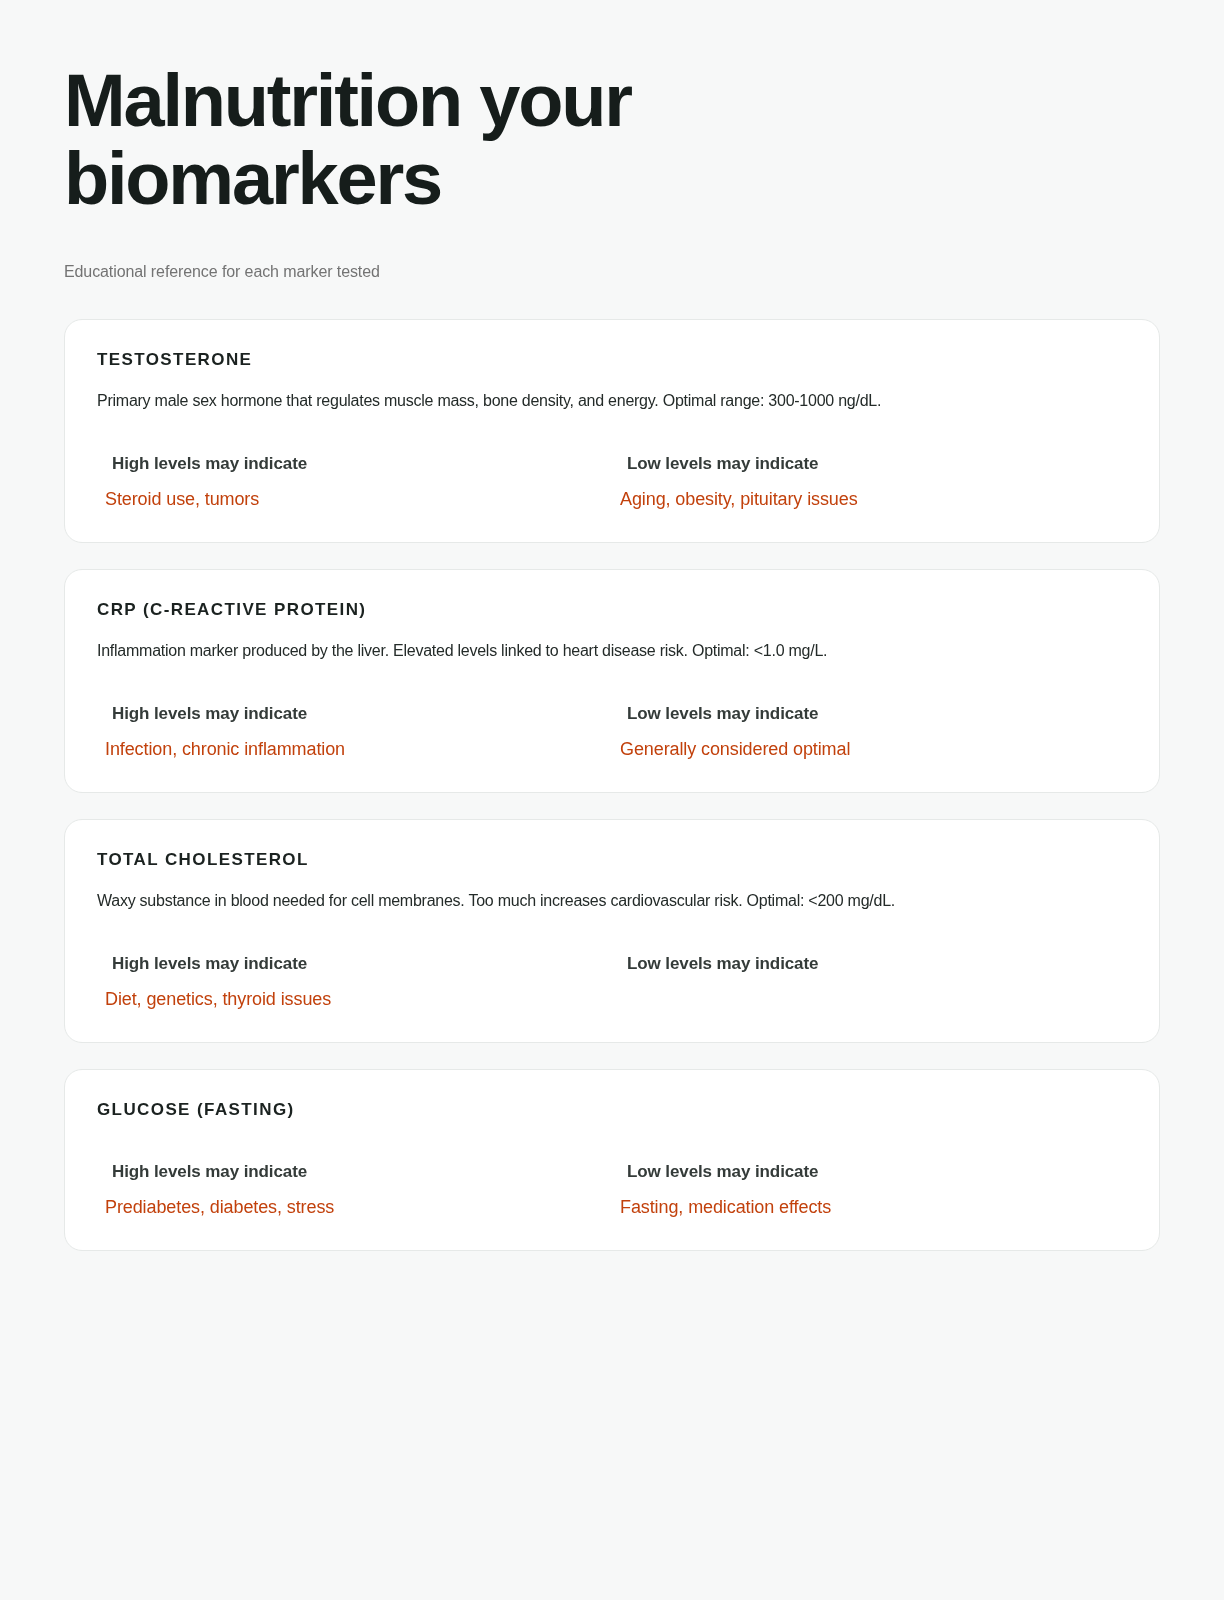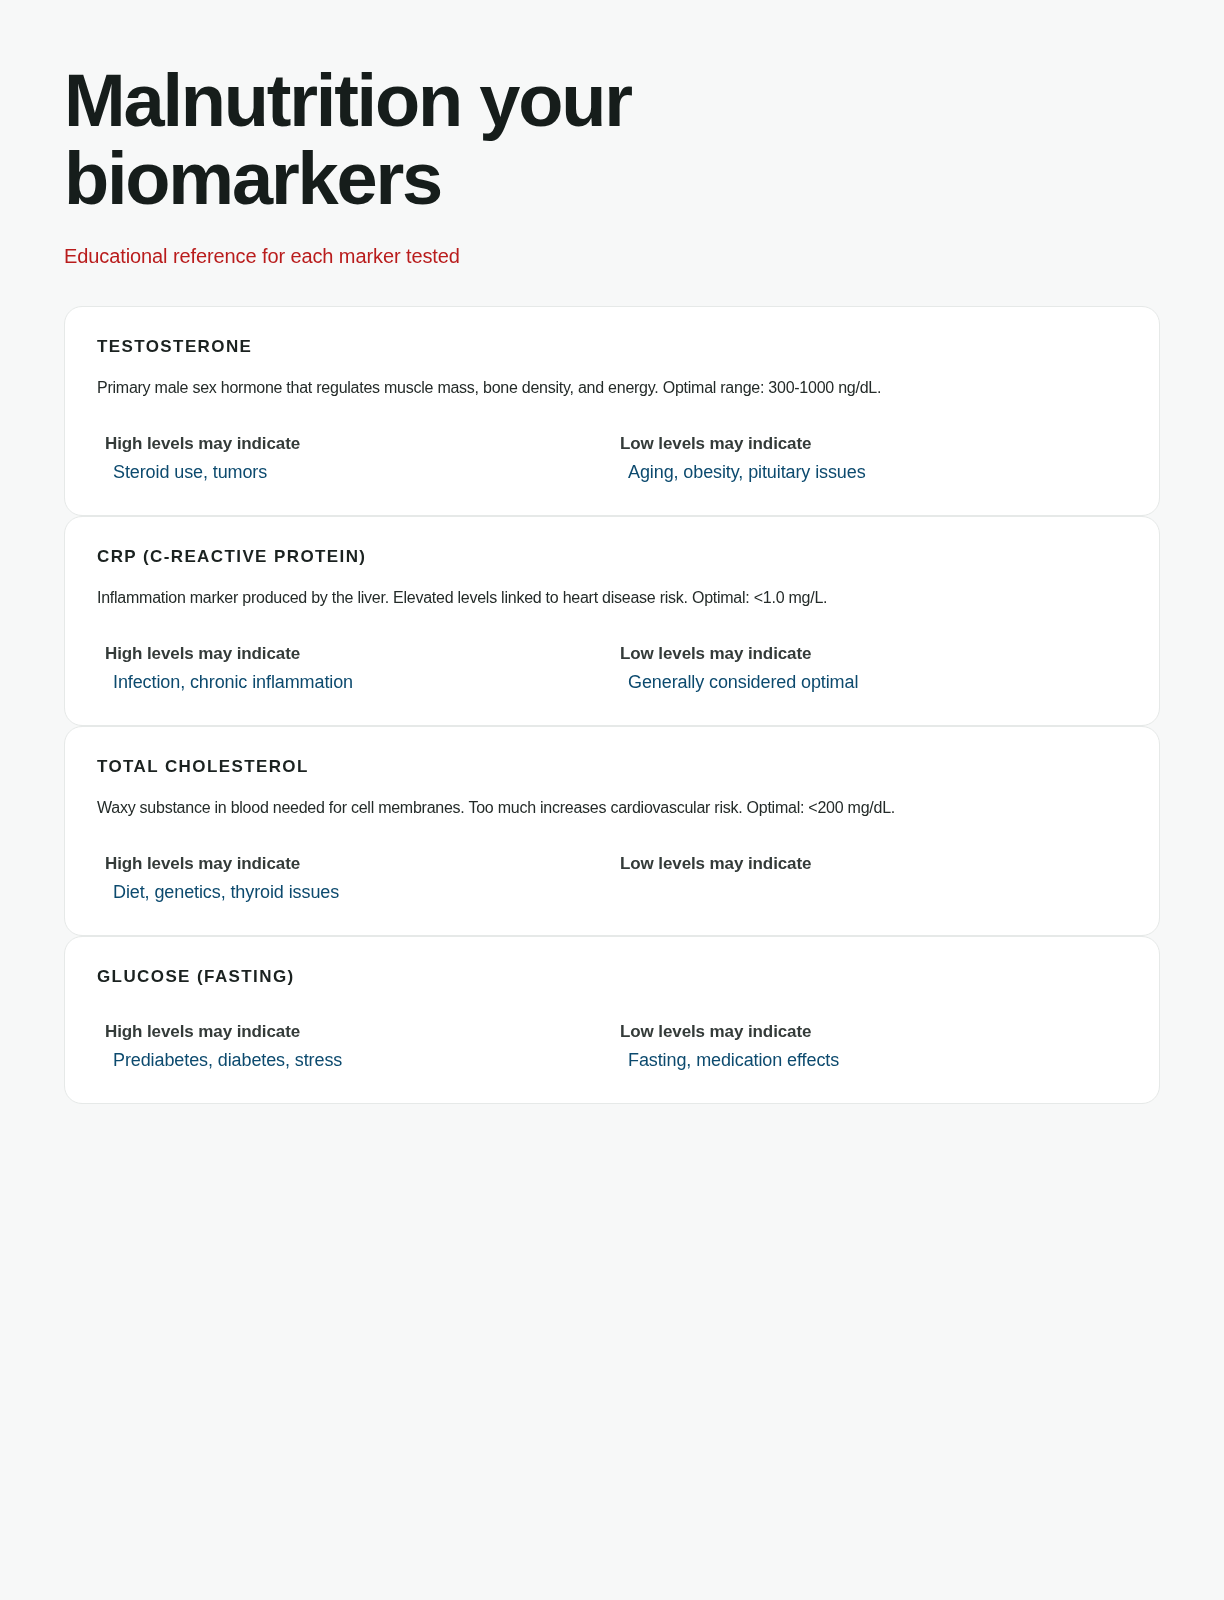--- a/index.html
+++ b/index.html
@@ -21,30 +21,31 @@
   .page-title {
     font-size: 74px;
     line-height: 1.06;
     font-weight: 700;
     letter-spacing: -2.2px;
     color: #161d1b;
     margin: 0 0 0 0;
     max-width: 860px;
   }
   .page-subtitle {
-    font-size: 20px;
-    color: #b91c1c;
-    margin-top: 26px;
+    font-size: 16px;
+    color: #737373;
+    margin-top: 44px;
     margin-bottom: 0;
     letter-spacing: -0.1px;
   }
   .cards {
     margin-top: 38px;
     display: flex;
     flex-direction: column;
+    gap: 26px;
   }
   .card {
     background: #ffffff;
     border: 1px solid #e6e9e8;
     border-radius: 18px;
     padding: 30px 32px 32px 32px;
     box-sizing: border-box;
   }
   .card-name {
     font-size: 17px;
@@ -67,27 +68,27 @@
   }
   .indicator {
     width: 50%;
     box-sizing: border-box;
     padding-right: 24px;
   }
   .indicator-label {
     font-size: 17px;
     font-weight: 600;
     color: #343b39;
-    margin: 8px;
+    margin: 15px;
     letter-spacing: -0.1px;
   }
   .indicator-value {
     font-size: 18px;
-    color: #0c4a6e;
-    margin: 7px 0 0 16px;
+    color: #c2410c;
+    margin: 7px 0 0 8px;
     letter-spacing: -0.1px;
   }
 </style>
 </head>
 <body>
 
 <div class="page">
 
   <h1 class="page-title">Malnutrition your biomarkers</h1>
   <p class="page-subtitle">Educational reference for each marker tested</p>

